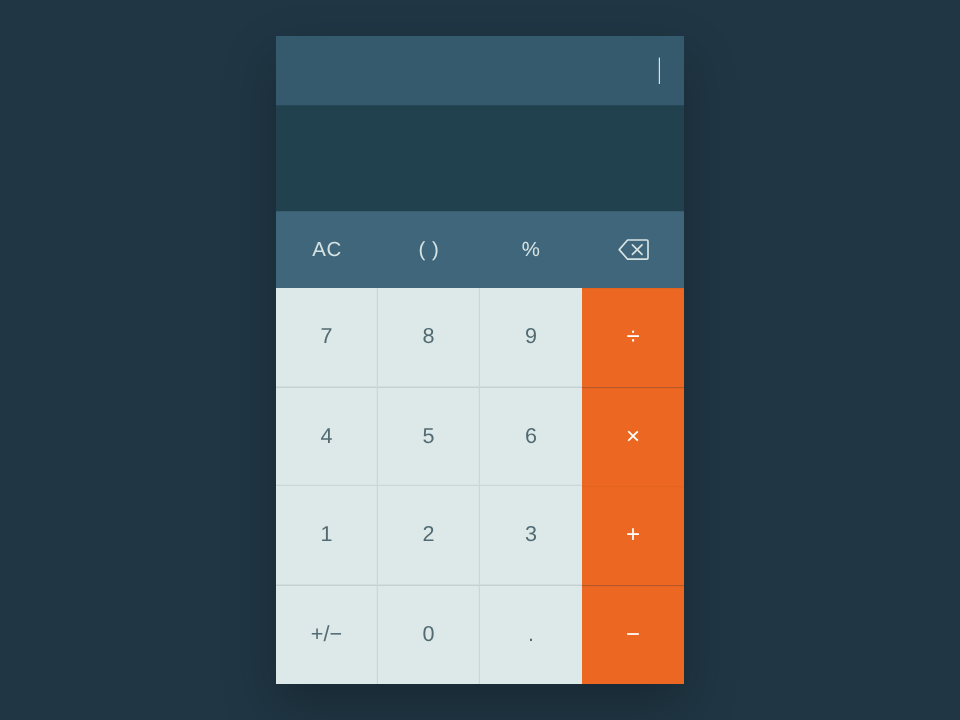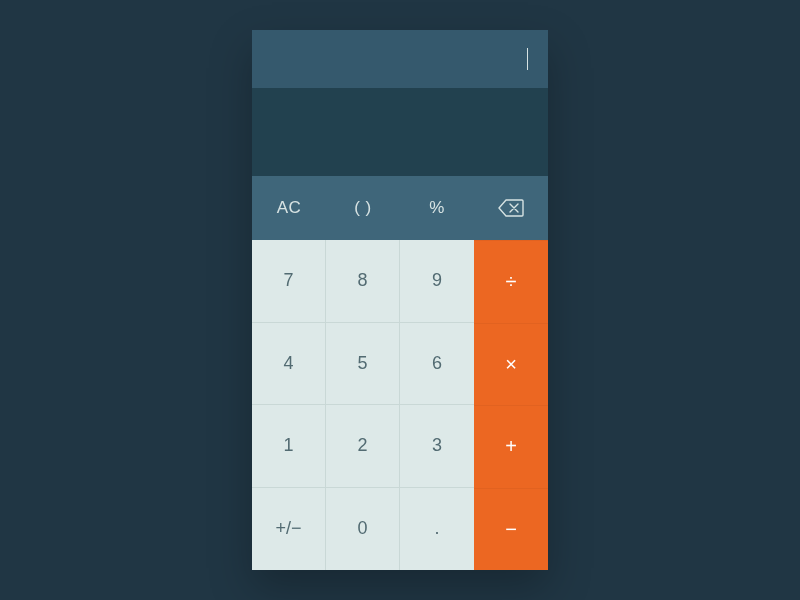--- a/index.html
+++ b/index.html
@@ -12,21 +12,21 @@
     overflow: hidden;
   }
   .stage {
     width: 800px;
     height: 600px;
     display: flex;
     align-items: center;
     justify-content: center;
   }
   .phone {
-    width: 296px;
+    width: 340px;
     height: 540px;
     background: #203644;
     box-shadow: 0 18px 40px rgba(0,0,0,0.25);
     display: flex;
     flex-direction: column;
     overflow: hidden;
   }
   .display-top {
     height: 58px;
     background: #35596d;

